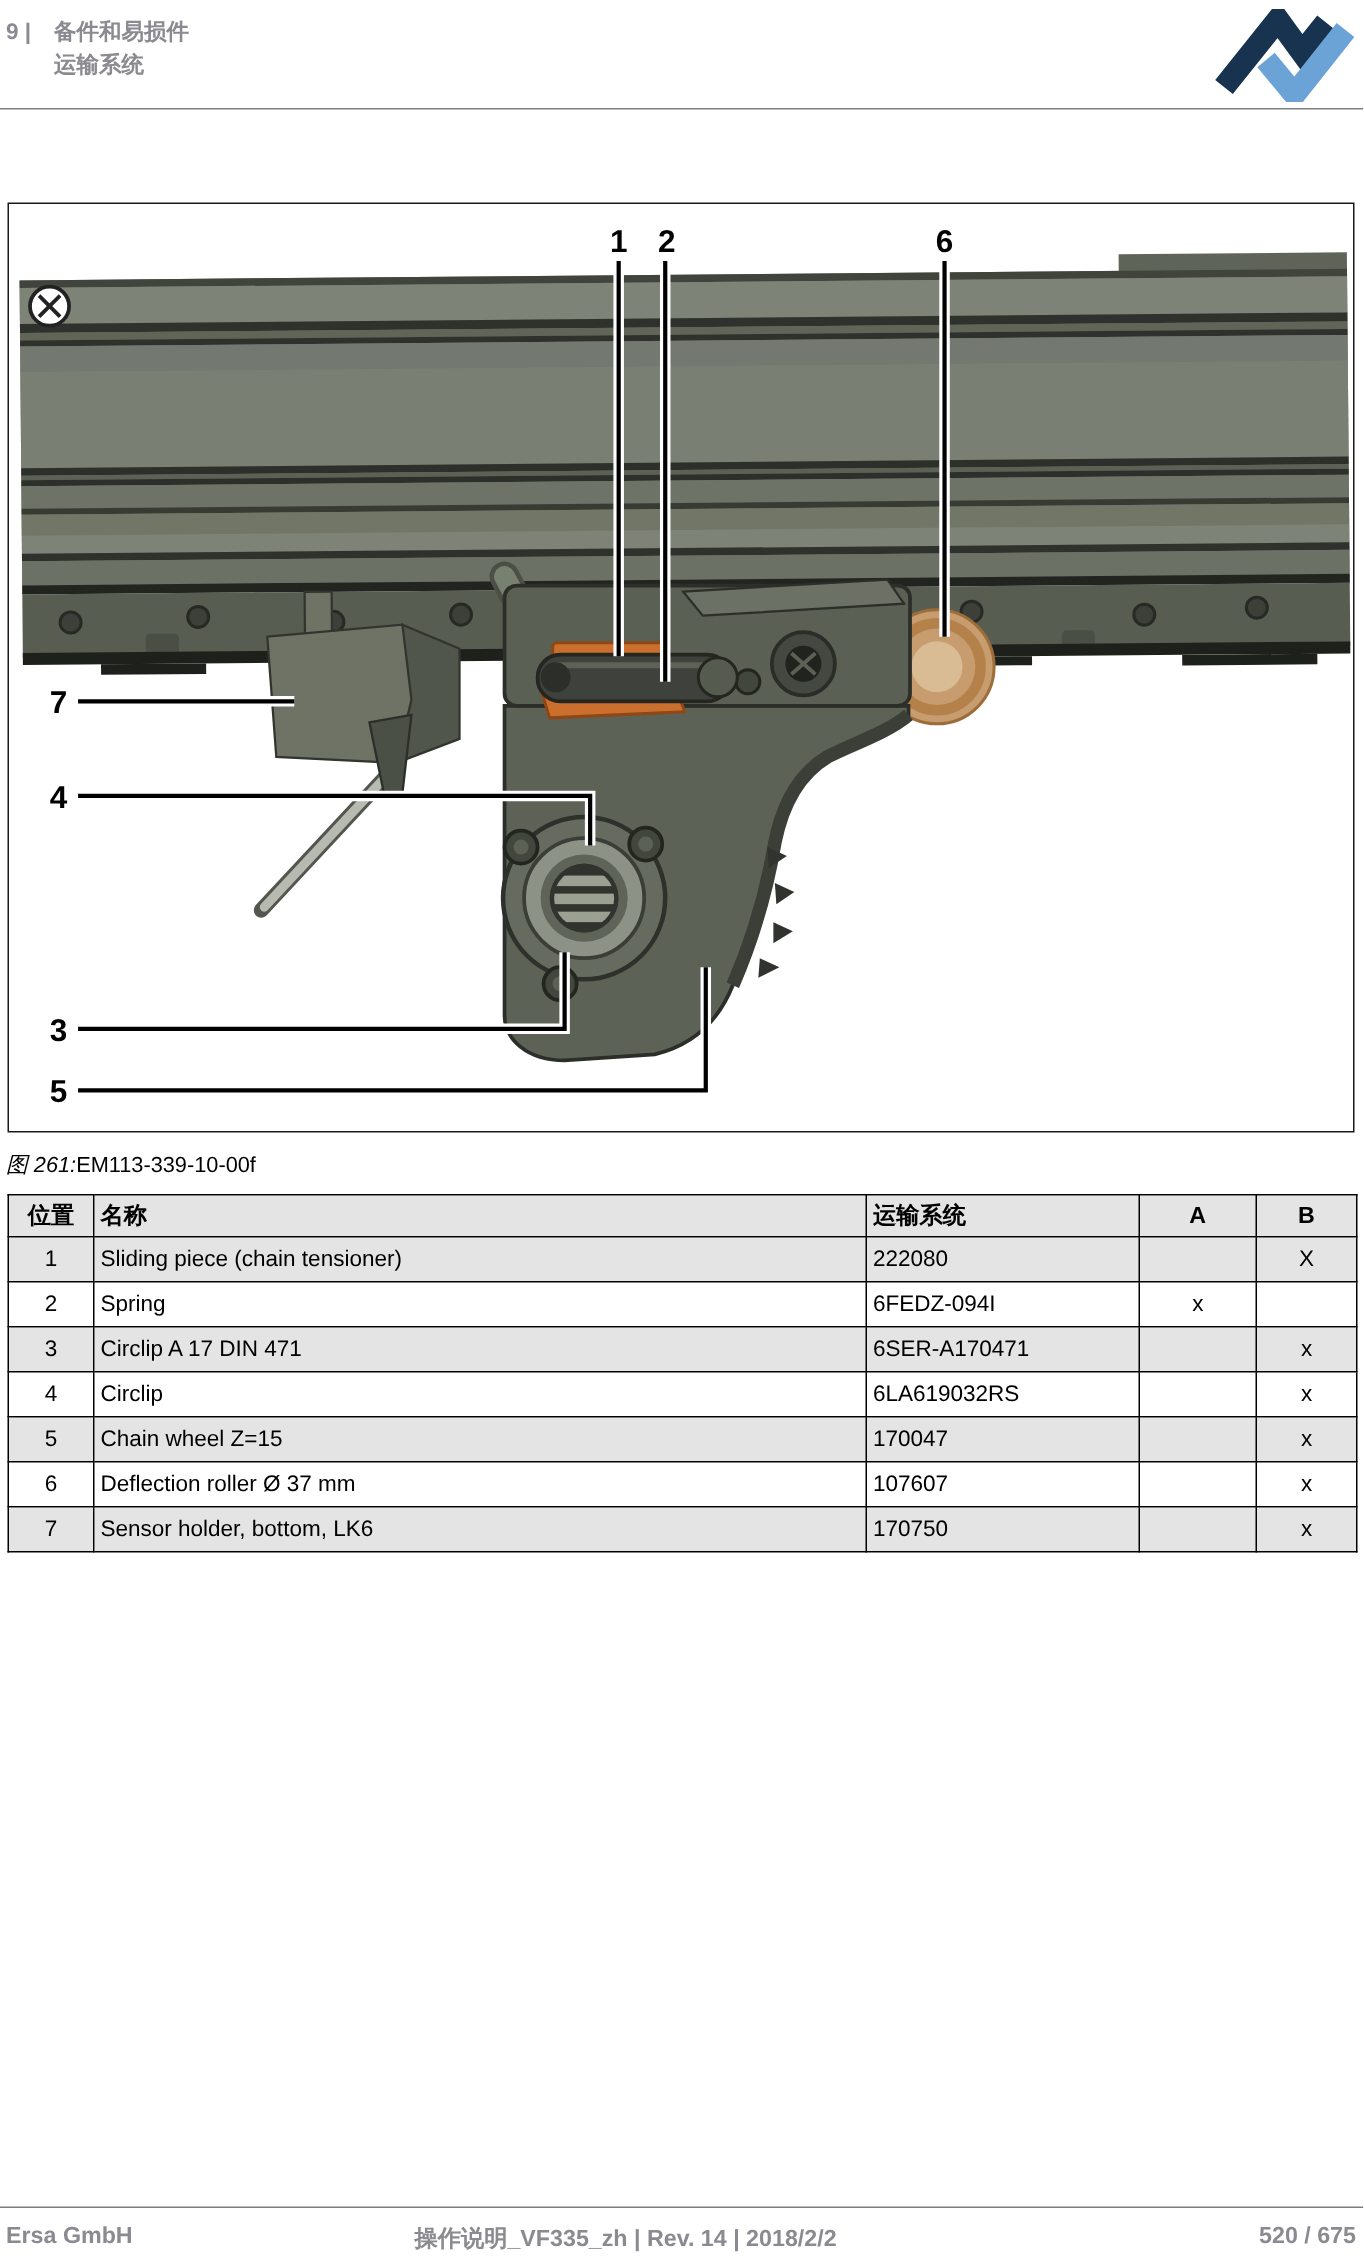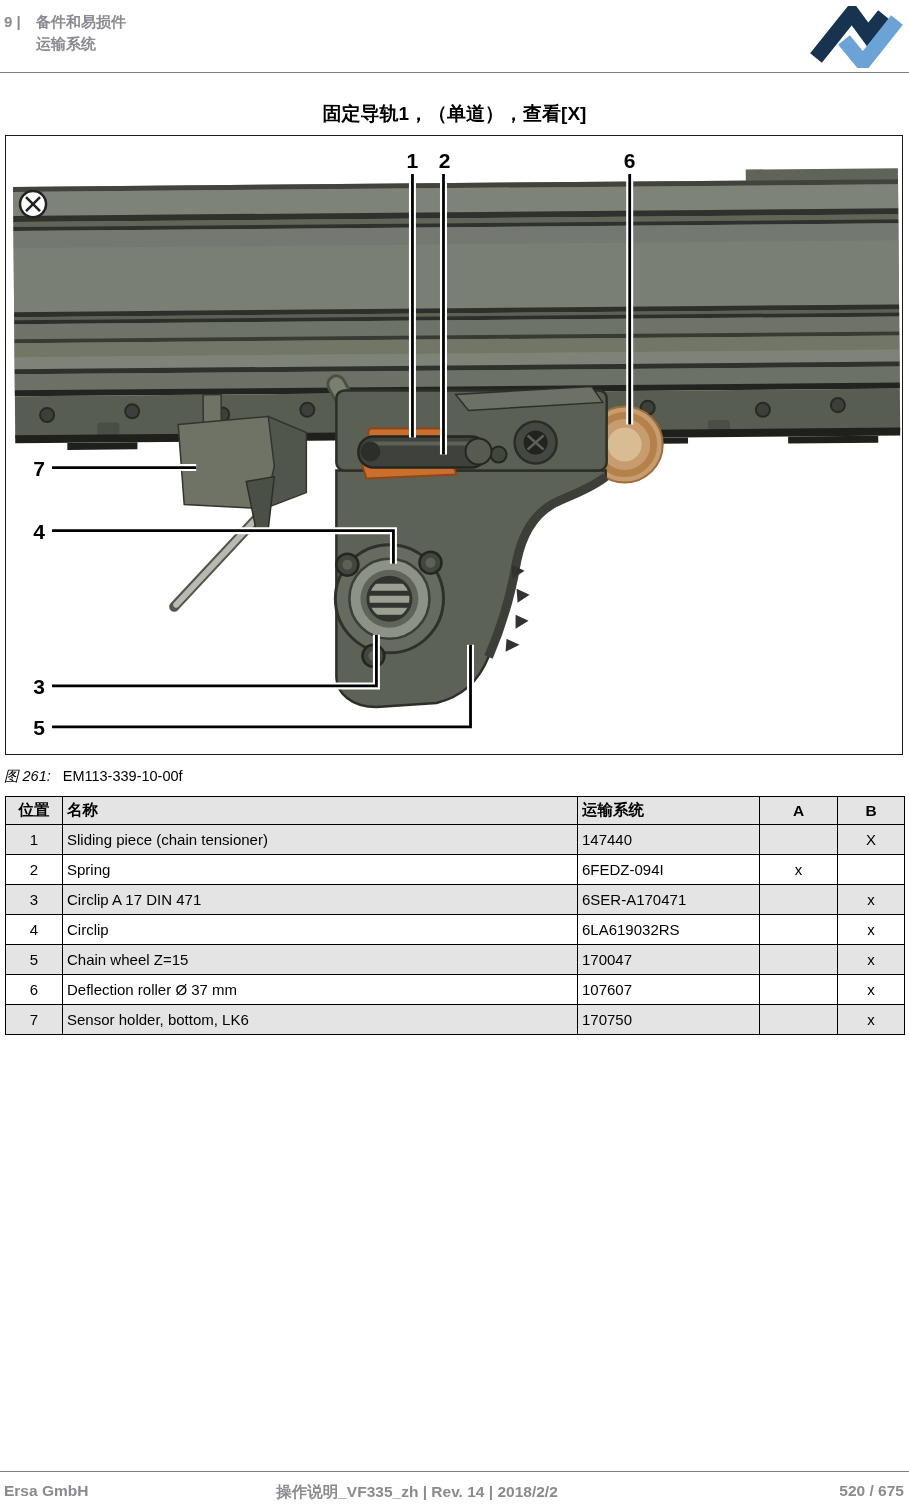--- a/index.html
+++ b/index.html
@@ -11,21 +11,21 @@
   
   .logo{position:absolute;top:6px;left:792px;width:112px;height:62px;}
   .rule{position:absolute;left:0;width:909px;height:0;border-top:1px solid #7f7f7f;}
   .rule-top{top:72px;}
   .rule-bottom{top:1471px;}
   .title{position:absolute;top:101px;left:0;width:909px;text-align:center;font-size:19px;font-weight:bold;}
   
   .frame{position:absolute;top:135px;left:5px;width:898px;height:620px;border:1.5px solid #1a1a1a;box-sizing:border-box;background:#fff;}
   .frame svg{display:block;width:100%;height:100%;}
   .caption{position:absolute;top:767px;left:4px;font-size:14.5px;}
-  .caption .it{font-style:italic;margin-right:12px;}
+  .caption .it{font-style:italic;margin-right:0;}
   
   table.parts{position:absolute;top:796px;left:5px;width:899px;border-collapse:collapse;table-layout:fixed;}
   table.parts th,table.parts td{border:1px solid #000;font-size:15px;padding:0 4px;overflow:hidden;white-space:nowrap;}
   table.parts th{height:27px;font-weight:bold;font-size:15.5px;}
   table.parts td{height:29px;font-weight:normal;}
   th.c-pos,td.c-pos{text-align:center;padding:0;}
   th.c-name,td.c-name,th.c-part,td.c-part{text-align:left;}
   th.c-a,td.c-a,th.c-b,td.c-b{text-align:center;padding:0;}
   thead tr{background:#e4e4e4;}
   tbody tr:nth-child(odd){background:#e4e4e4;}
@@ -50,21 +50,20 @@
     </div>
   </div>
 
   <svg class="logo" viewBox="0 0 112 62">
     <polyline points="24,52 60,7 76,29 92,9" fill="none" stroke="#17334f" stroke-width="15" stroke-linejoin="miter"></polyline>
     <polyline points="52,34 71,57 105,14" fill="none" stroke="#6ba3d6" stroke-width="15" stroke-linejoin="miter"></polyline>
   </svg>
 
   <div class="rule rule-top"></div>
 
-  <div class="title">固定导轨1，（单道），查看[X]</div>
 
   <div class="frame">
     <svg viewBox="0 0 895 617" preserveAspectRatio="none">
 
       <g transform="rotate(-0.5 450 160)">
         <rect x="8" y="47" width="884" height="209" fill="#767b6f"></rect>
         <rect x="740" y="36" width="152" height="14" fill="#5f6458"></rect>
         <rect x="8" y="47" width="884" height="5" fill="#41443c"></rect>
         <rect x="8" y="52" width="884" height="24" fill="#7e8377"></rect>
         <rect x="8" y="76" width="884" height="6" fill="#2f322c"></rect>
@@ -240,21 +239,21 @@
         <th class="c-name">名称</th>
         <th class="c-part">运输系统</th>
         <th class="c-a">A</th>
         <th class="c-b">B</th>
       </tr>
     </thead>
     <tbody>
       <tr>
         <td class="c-pos">1</td>
         <td class="c-name">Sliding piece (chain tensioner)</td>
-        <td class="c-part">147440</td>
+        <td class="c-part">222080</td>
         <td class="c-a"></td>
         <td class="c-b">X</td>
       </tr>
       <tr>
         <td class="c-pos">2</td>
         <td class="c-name">Spring</td>
         <td class="c-part">6FEDZ-094I</td>
         <td class="c-a">x</td>
         <td class="c-b"></td>
       </tr>

